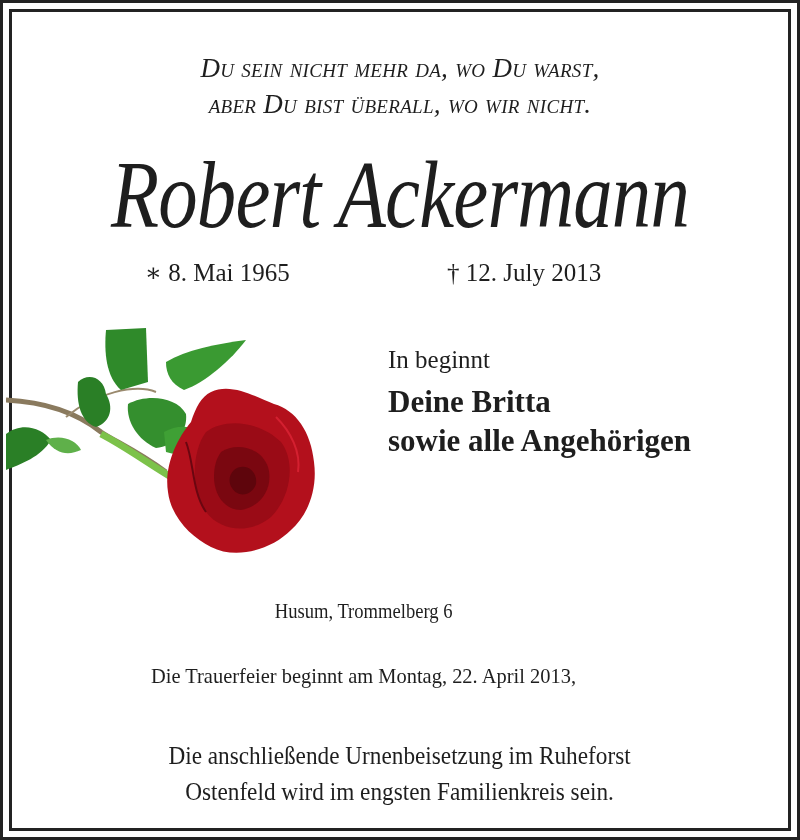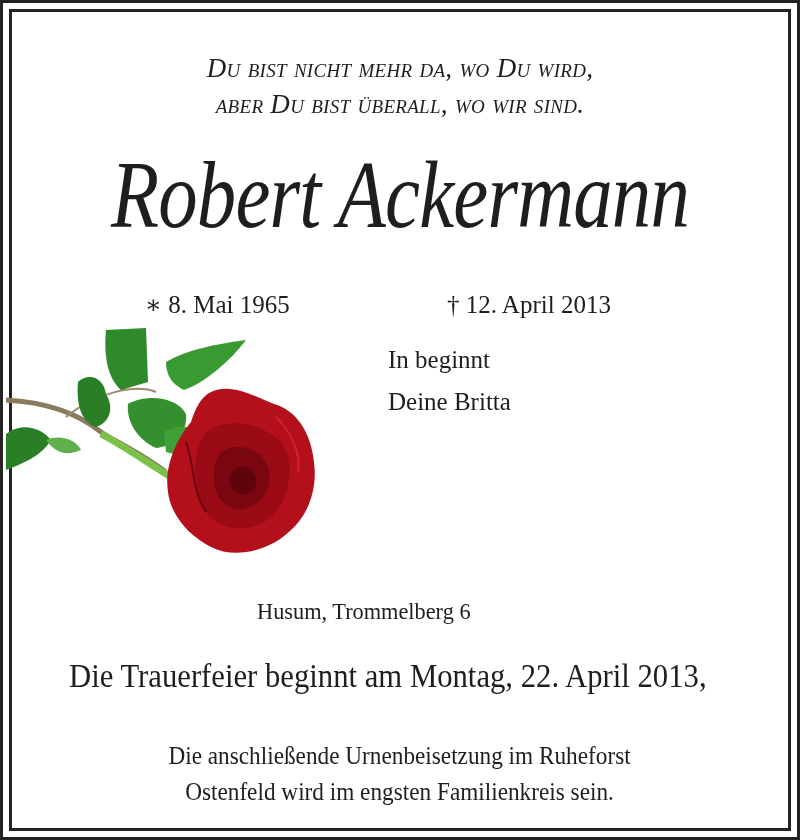--- a/index.html
+++ b/index.html
@@ -17,56 +17,56 @@
   .quote {
     position: absolute; left: 0; width: 800px; text-align: center;
     font-style: italic; font-variant: small-caps; font-size: 27px; line-height: 36px;
     top: 50px; letter-spacing: 0.3px;
   }
   .name {
     position: absolute; left: 0; width: 800px; text-align: center; top: 140px;
     font-style: italic; font-size: 96px; line-height: 110px; letter-spacing: -1px;
     transform: scaleX(0.82); transform-origin: center;
   }
-  .dates { position: absolute; top: 258px; font-size: 25px; line-height: 30px; margin-top: 32px; }
+  .dates { position: absolute; top: 258px; font-size: 25px; line-height: 30px; }
   .birth { left: 145px; }
   .death { left: 447px; }
 
   .rose { position: absolute; left: 6px; top: 322px; width: 320px; height: 240px; }
 
   .dedication { position: absolute; left: 388px; top: 341px; font-size: 25px; line-height: 37px; }
-  .dedication .bold { font-weight: normal; font-size: 25px; line-height: 39px; }
+  .dedication .bold { font-weight: bold; font-size: 31px; line-height: 39px; }
   .dedication .gap { height: 4px; }
 
-  .address { position: absolute; left: 0; width: 728px; text-align: center; top: 594px; font-size: 24px; line-height: 34px; }
-  .ceremony { position: absolute; left: 0; width: 727px; text-align: center; top: 658px; font-size: 33px; line-height: 36px; margin-left: 24px; }
+  .address { position: absolute; left: 0; width: 728px; text-align: center; top: 594px; font-size: 20px; line-height: 34px; }
+  .ceremony { position: absolute; left: 0; width: 727px; text-align: center; top: 658px; font-size: 22px; line-height: 36px; }
   .burial { position: absolute; left: 0; width: 800px; text-align: center; top: 738px; font-size: 25px; line-height: 36px; }
   .cond { display: inline-block; transform: scaleX(0.93); transform-origin: center; white-space: nowrap; }
 </style>
 </head>
 <body>
 
 <div class="frame-outer">
   <div class="frame-inner"></div>
 </div>
 
 <div class="quote lib">
-  <div>Du bist nicht mehr da, wo Du wird,</div>
-  <div>aber Du bist überall, wo wir sind.</div>
+  <div>Du sein nicht mehr da, wo Du warst,</div>
+  <div>aber Du bist überall, wo wir nicht.</div>
 </div>
 
 <div class="name lib">Robert Ackermann</div>
 
 <div class="dates birth lib">
   <span>∗</span>
   <span>8. Mai 1965</span>
 </div>
 <div class="dates death lib">
   <span>†</span>
-  <span>12. April 2013</span>
+  <span>12. July 2013</span>
 </div>
 
 <div class="rose">
   <svg width="320" height="240" viewBox="0 0 320 240">
 
     <path d="M0 78 C40 80 70 90 95 110 C110 120 130 128 160 150" stroke="#8a7a5e" stroke-width="5" fill="none"></path>
     <path d="M95 112 C120 125 140 140 165 155" stroke="#7cc24a" stroke-width="7" fill="none"></path>
     <path d="M60 95 C90 70 130 62 150 70" stroke="#9a8a6e" stroke-width="2" fill="none"></path>
 
     <path d="M100 8 L140 6 L142 60 L115 68 C100 55 98 30 100 8Z" fill="#2f8a2a"></path>
@@ -83,20 +83,21 @@
     <path d="M228 148 C238 140 252 148 250 162 C246 174 232 176 226 166 C222 160 223 153 228 148Z" fill="#5e050c"></path>
     <path d="M180 120 C188 140 186 170 200 190" stroke="#6a0610" stroke-width="2" fill="none"></path>
     <path d="M270 95 C285 110 295 130 292 150" stroke="#d42030" stroke-width="2" fill="none"></path>
   </svg>
 </div>
 
 <div class="dedication lib">
   <div>In beginnt</div>
   <div class="gap"></div>
   <div class="bold">Deine Britta</div>
+  <div class="bold">sowie alle Angehörigen</div>
 </div>
 
 <div class="address lib">
   <span class="cond">Husum, Trommelberg 6</span>
 </div>
 
 <div class="ceremony lib">
   <div><span class="cond">Die Trauerfeier beginnt am Montag, 22. April 2013,</span></div>
 </div>
 

